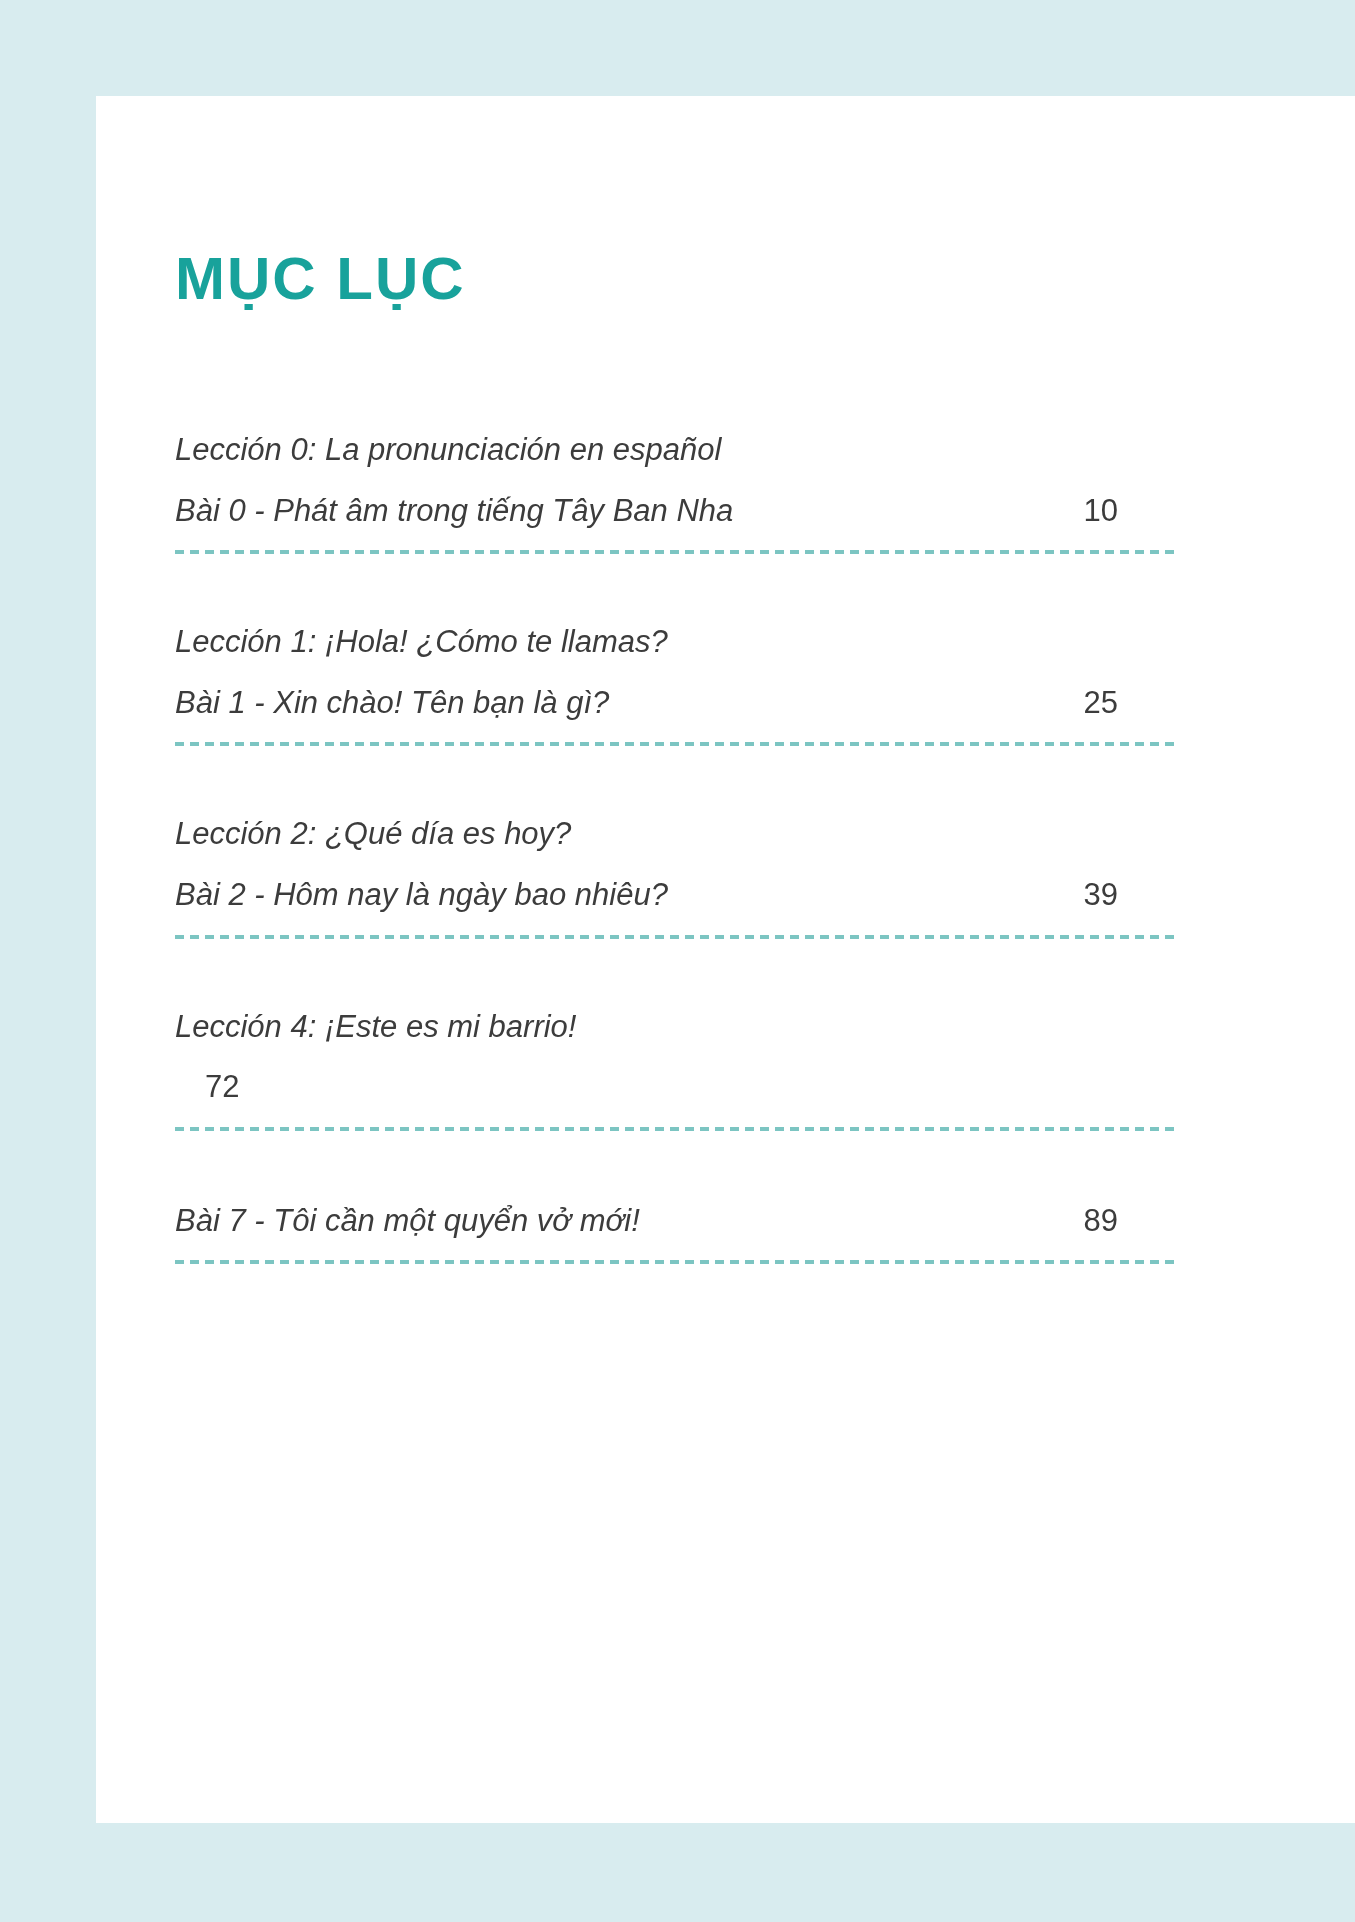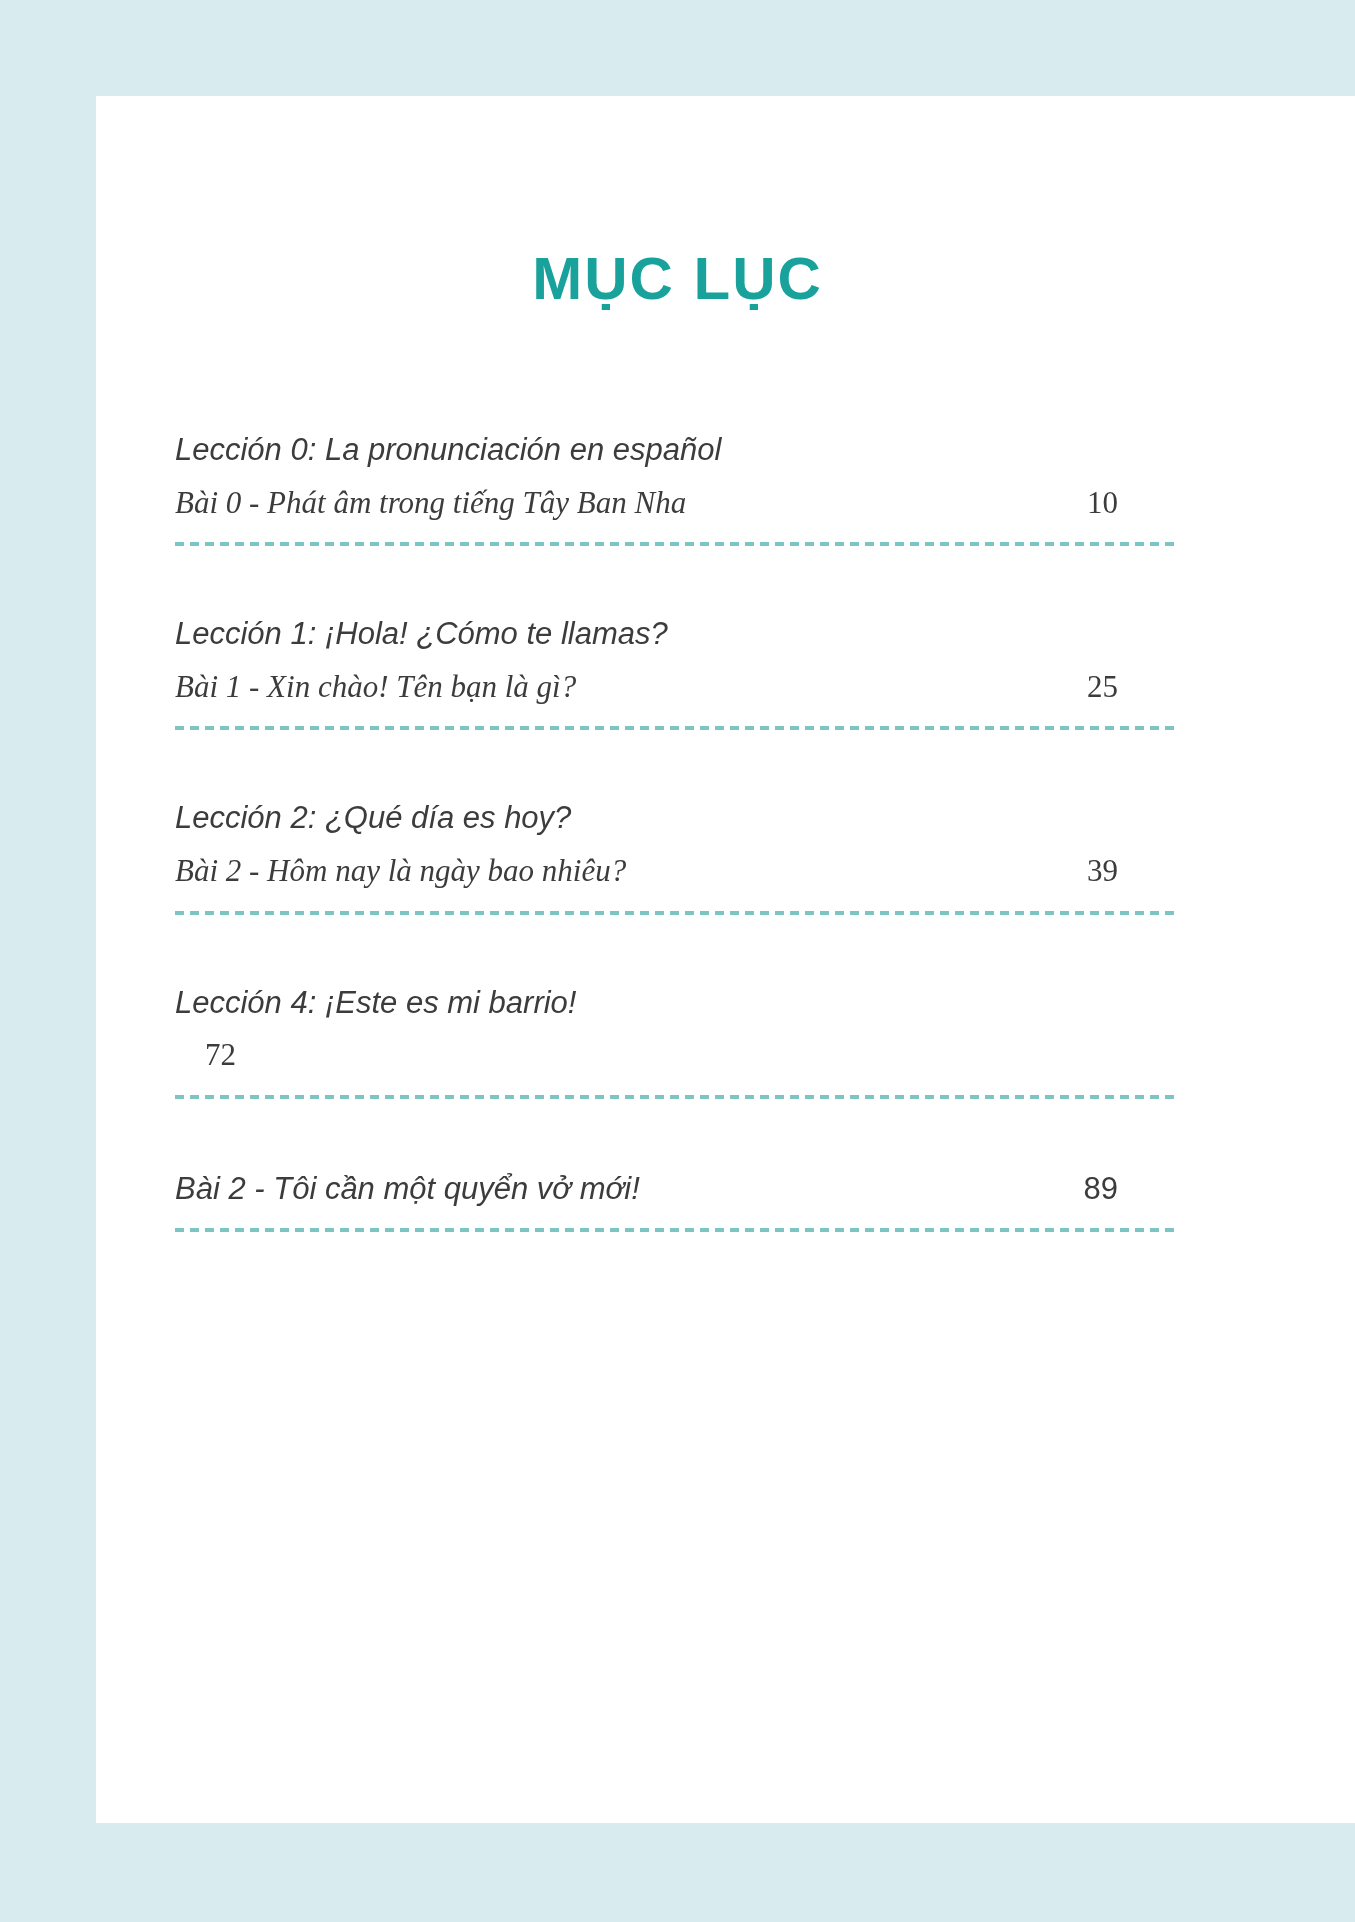--- a/index.html
+++ b/index.html
@@ -24,21 +24,20 @@
     right: 0;
     bottom: 99px;
     background: var(--page, #ffffff);
   }
   .content {
     padding-left: 79px;   
     padding-right: 175px; 
   }
   .toc-title {
     margin-top: 150px;
-    text-align: center;
     font-size: 60px;
     line-height: 1.1;
     font-weight: bold;
     letter-spacing: 2px;
     color: var(--accent, #18a29b);
   }
   .toc-list {
     margin-top: 122px;
   }
   .entry + .entry {
@@ -52,22 +51,21 @@
   .entry-row {
     display: flex;
     justify-content: space-between;
     align-items: flex-end;
     margin-top: 0;
     padding-right: 62px;  
     font-size: 31px;
     line-height: 1.15;
   }
   .entry-title + .entry-row {
-    margin-top: 18px;
-    font-family: Liberation Serif, serif;
+    margin-top: 26px;
   }
   .entry-subtitle {
     font-style: italic;
   }
   .entry-page {
     font-style: normal;
     flex-shrink: 0;
     margin-left: 30px;
   }
   .dash-line {
@@ -122,21 +120,21 @@
       <div class="entry">
         <div class="entry-title">Lección 4: ¡Este es mi barrio!</div>
         <div class="entry-row">
           <div class="entry-page">72</div>
         </div>
         <div class="dash-line"></div>
       </div>
 
       <div class="entry">
         <div class="entry-row">
-          <div class="entry-subtitle">Bài 2 - Tôi cần một quyển vở mới!</div>
+          <div class="entry-subtitle">Bài 7 - Tôi cần một quyển vở mới!</div>
           <div class="entry-page">89</div>
         </div>
         <div class="dash-line"></div>
       </div>
 
     </div>
   </div>
 </div>
 
 </body></html>

